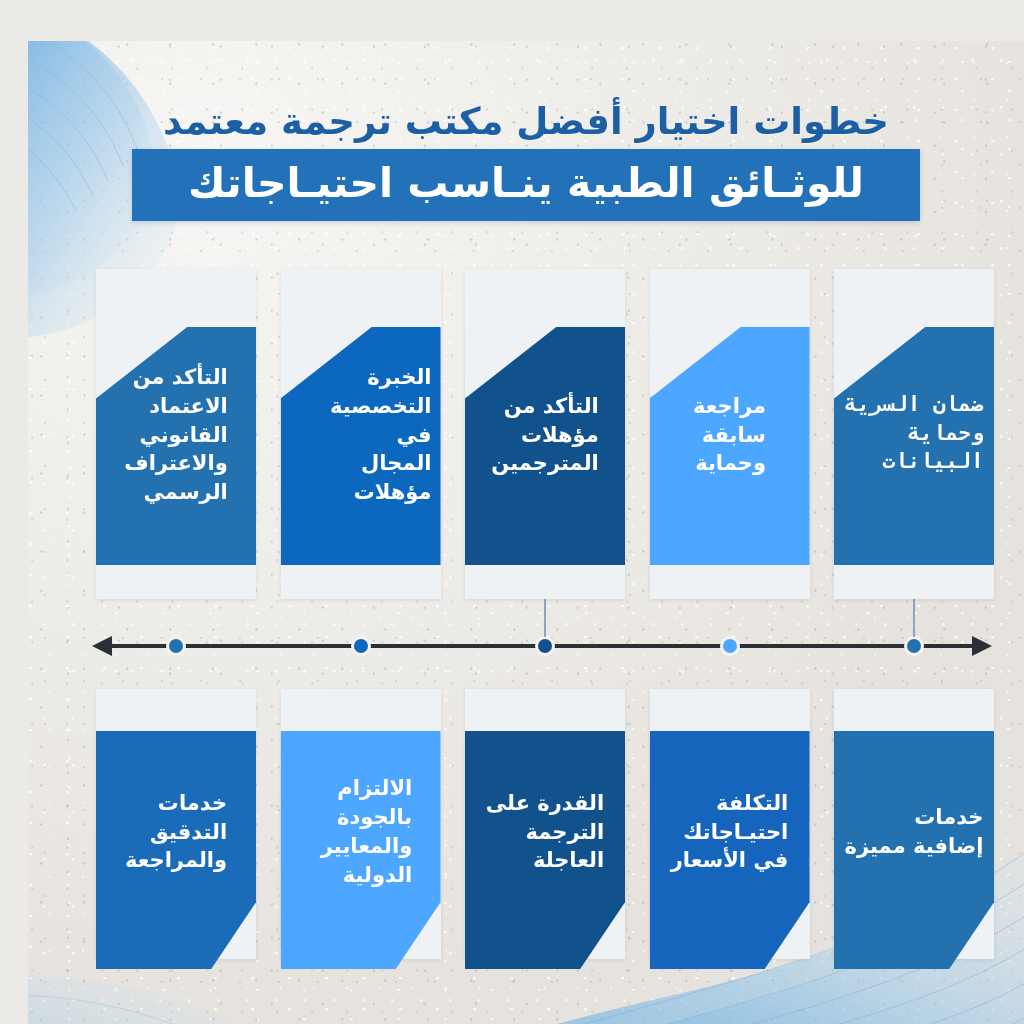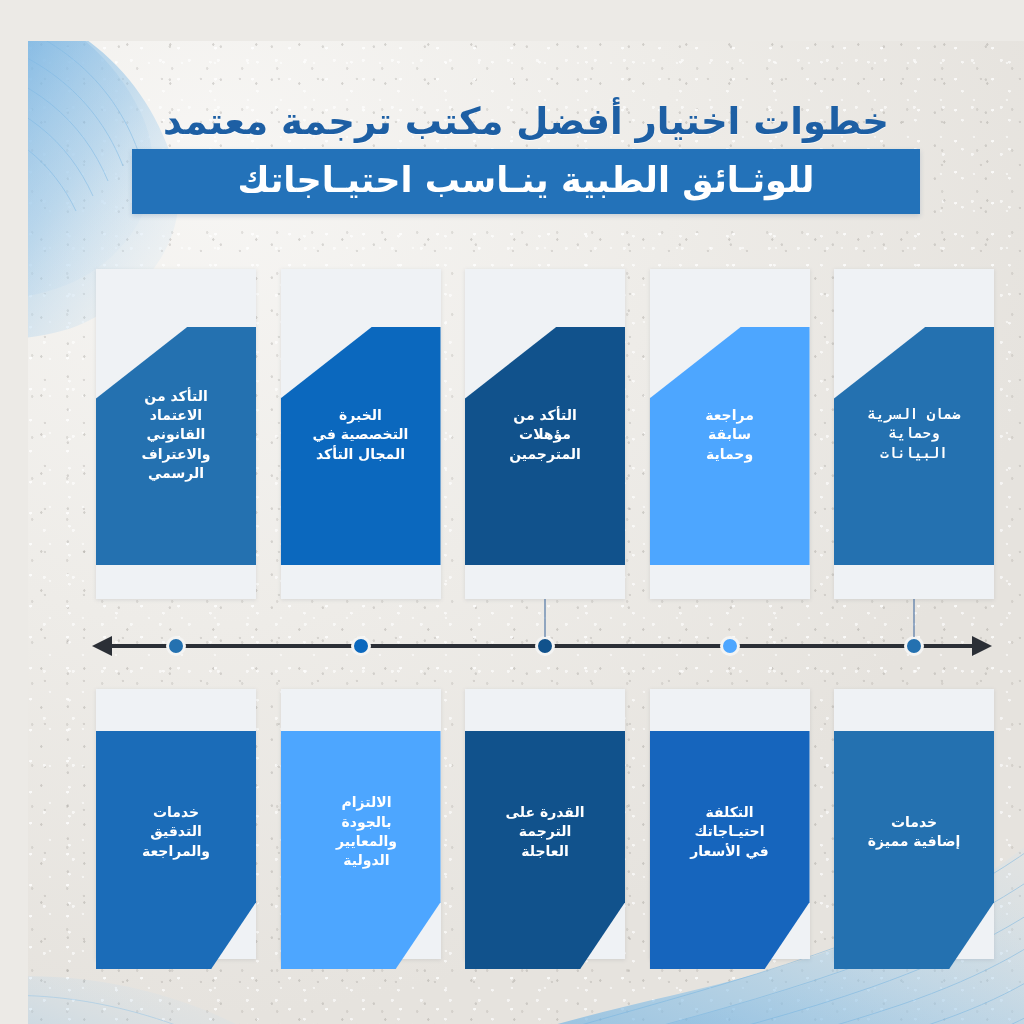--- a/index.html
+++ b/index.html
@@ -43,21 +43,21 @@
   .title-line1{
     font-size:37px;font-weight:bold;color:#1d5fa4;letter-spacing:0px;
     line-height:1.22;white-space:nowrap;text-align:center;
     text-shadow:0 1px 0 rgba(255,255,255,.6);
   }
   .title-band{
     margin-top:5px;background:#2372b9;padding:10px 18px 13px;
     box-shadow:0 2px 5px rgba(30,70,120,.18);
   }
   .title-line2{
-    font-size:35px;font-weight:bold;color:#ffffff;line-height:1.2;white-space:nowrap;
+    font-size:41px;font-weight:bold;color:#ffffff;line-height:1.2;white-space:nowrap;
   }
 
   
   .row{position:absolute;z-index:5;display:flex;justify-content:space-between;}
   #row-top{top:228px;left:68px;width:898px;height:330px;align-items:flex-start;}
   #row-bottom{top:648px;left:68px;width:898px;height:280px;align-items:flex-start;}
 
   .card{position:relative;width:160px;}
 
   
@@ -65,22 +65,22 @@
     position:absolute;left:0;right:0;background:#eff2f5;
     box-shadow:0 1px 4px rgba(60,70,85,.13);
   }
   
   .card .block{
     position:absolute;left:0;right:0;
     display:flex;align-items:center;justify-content:center;
     box-shadow:0 2px 6px rgba(25,55,95,.22);
   }
   .card .label{
-    color:#fff;font-weight:bold;font-size:14px;line-height:1.38;
-    text-align:center;padding:4px 9px;white-space:pre-line;
+    color:#fff;font-weight:bold;font-size:21px;line-height:1.38;
+    padding:4px 9px;white-space:pre-line;
   }
 
   
   #row-top .panel{top:0;height:330px;}
   #row-top .block{
     top:58px;height:238px;
     clip-path:polygon(0% 30%, 57% 0%, 100% 0%, 100% 100%, 0% 100%);
   }
   #row-top .label{margin-top:-22px;}
 
@@ -206,21 +206,21 @@
           <div class="label">التأكد من
 مؤهلات
 المترجمين</div>
         </div>
       </div>
       <div class="card">
         <div class="panel"></div>
         <div class="block" style="background: rgb(11, 104, 190);">
           <div class="label">الخبرة
 التخصصية في
-المجال التأكد</div>
+المجال مؤهلات</div>
         </div>
       </div>
       <div class="card">
         <div class="panel"></div>
         <div class="block" style="background: rgb(36, 113, 176);">
           <div class="label">التأكد من
 الاعتماد
 القانوني
 والاعتراف
 الرسمي</div>

